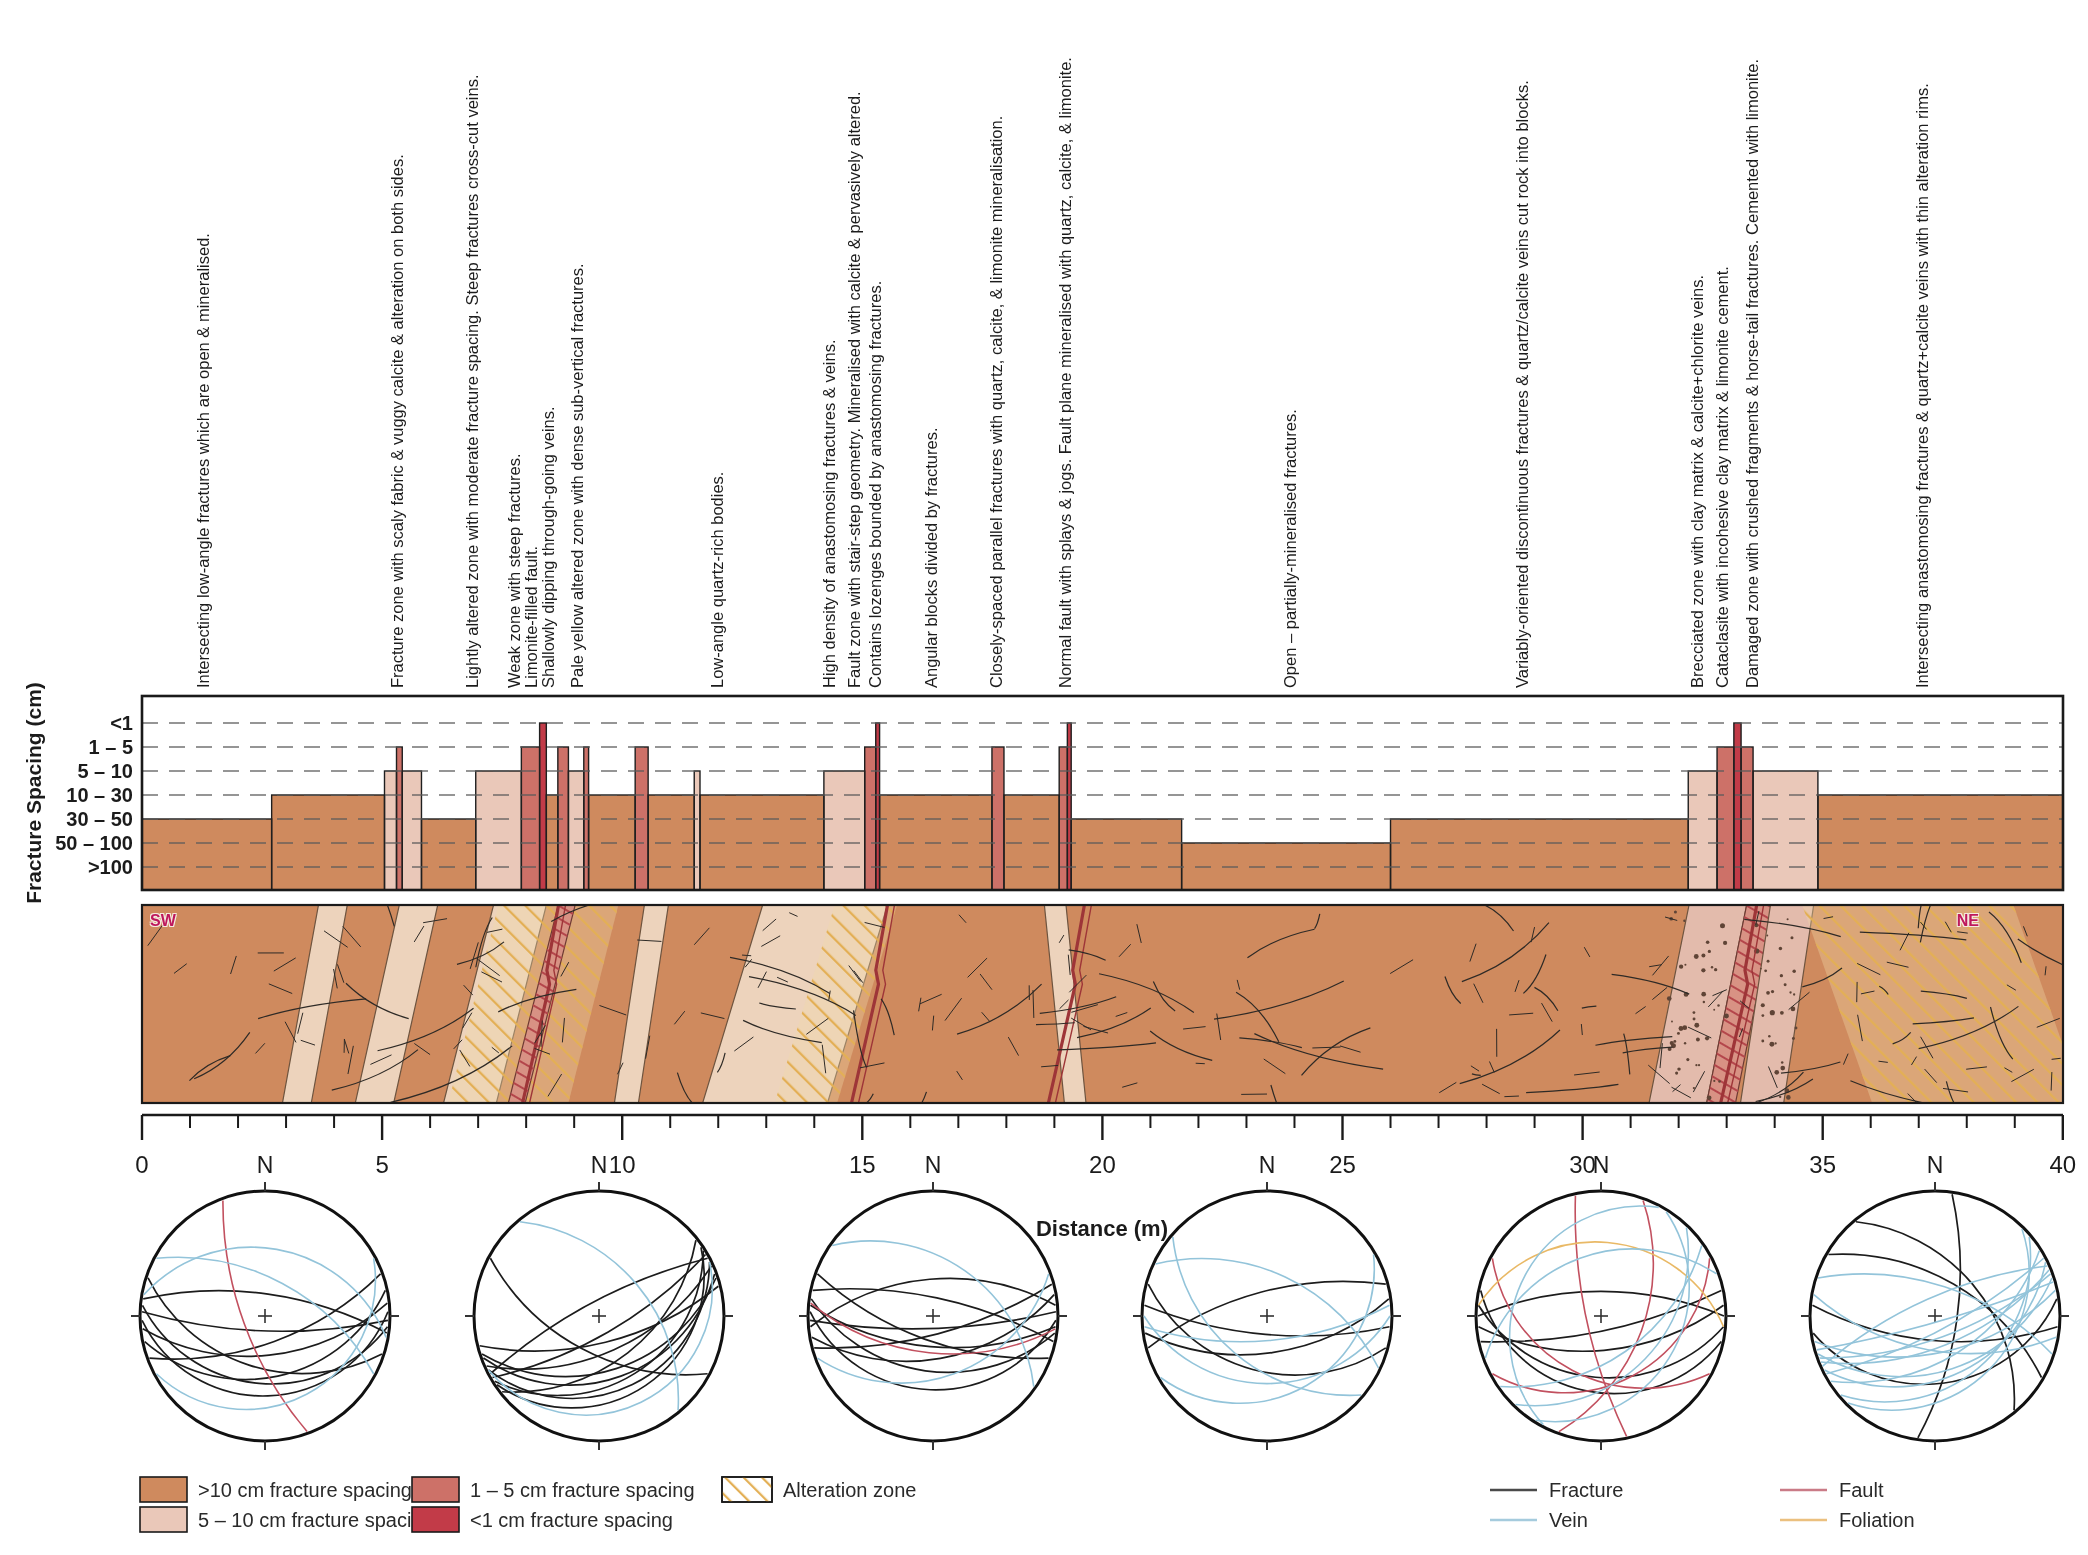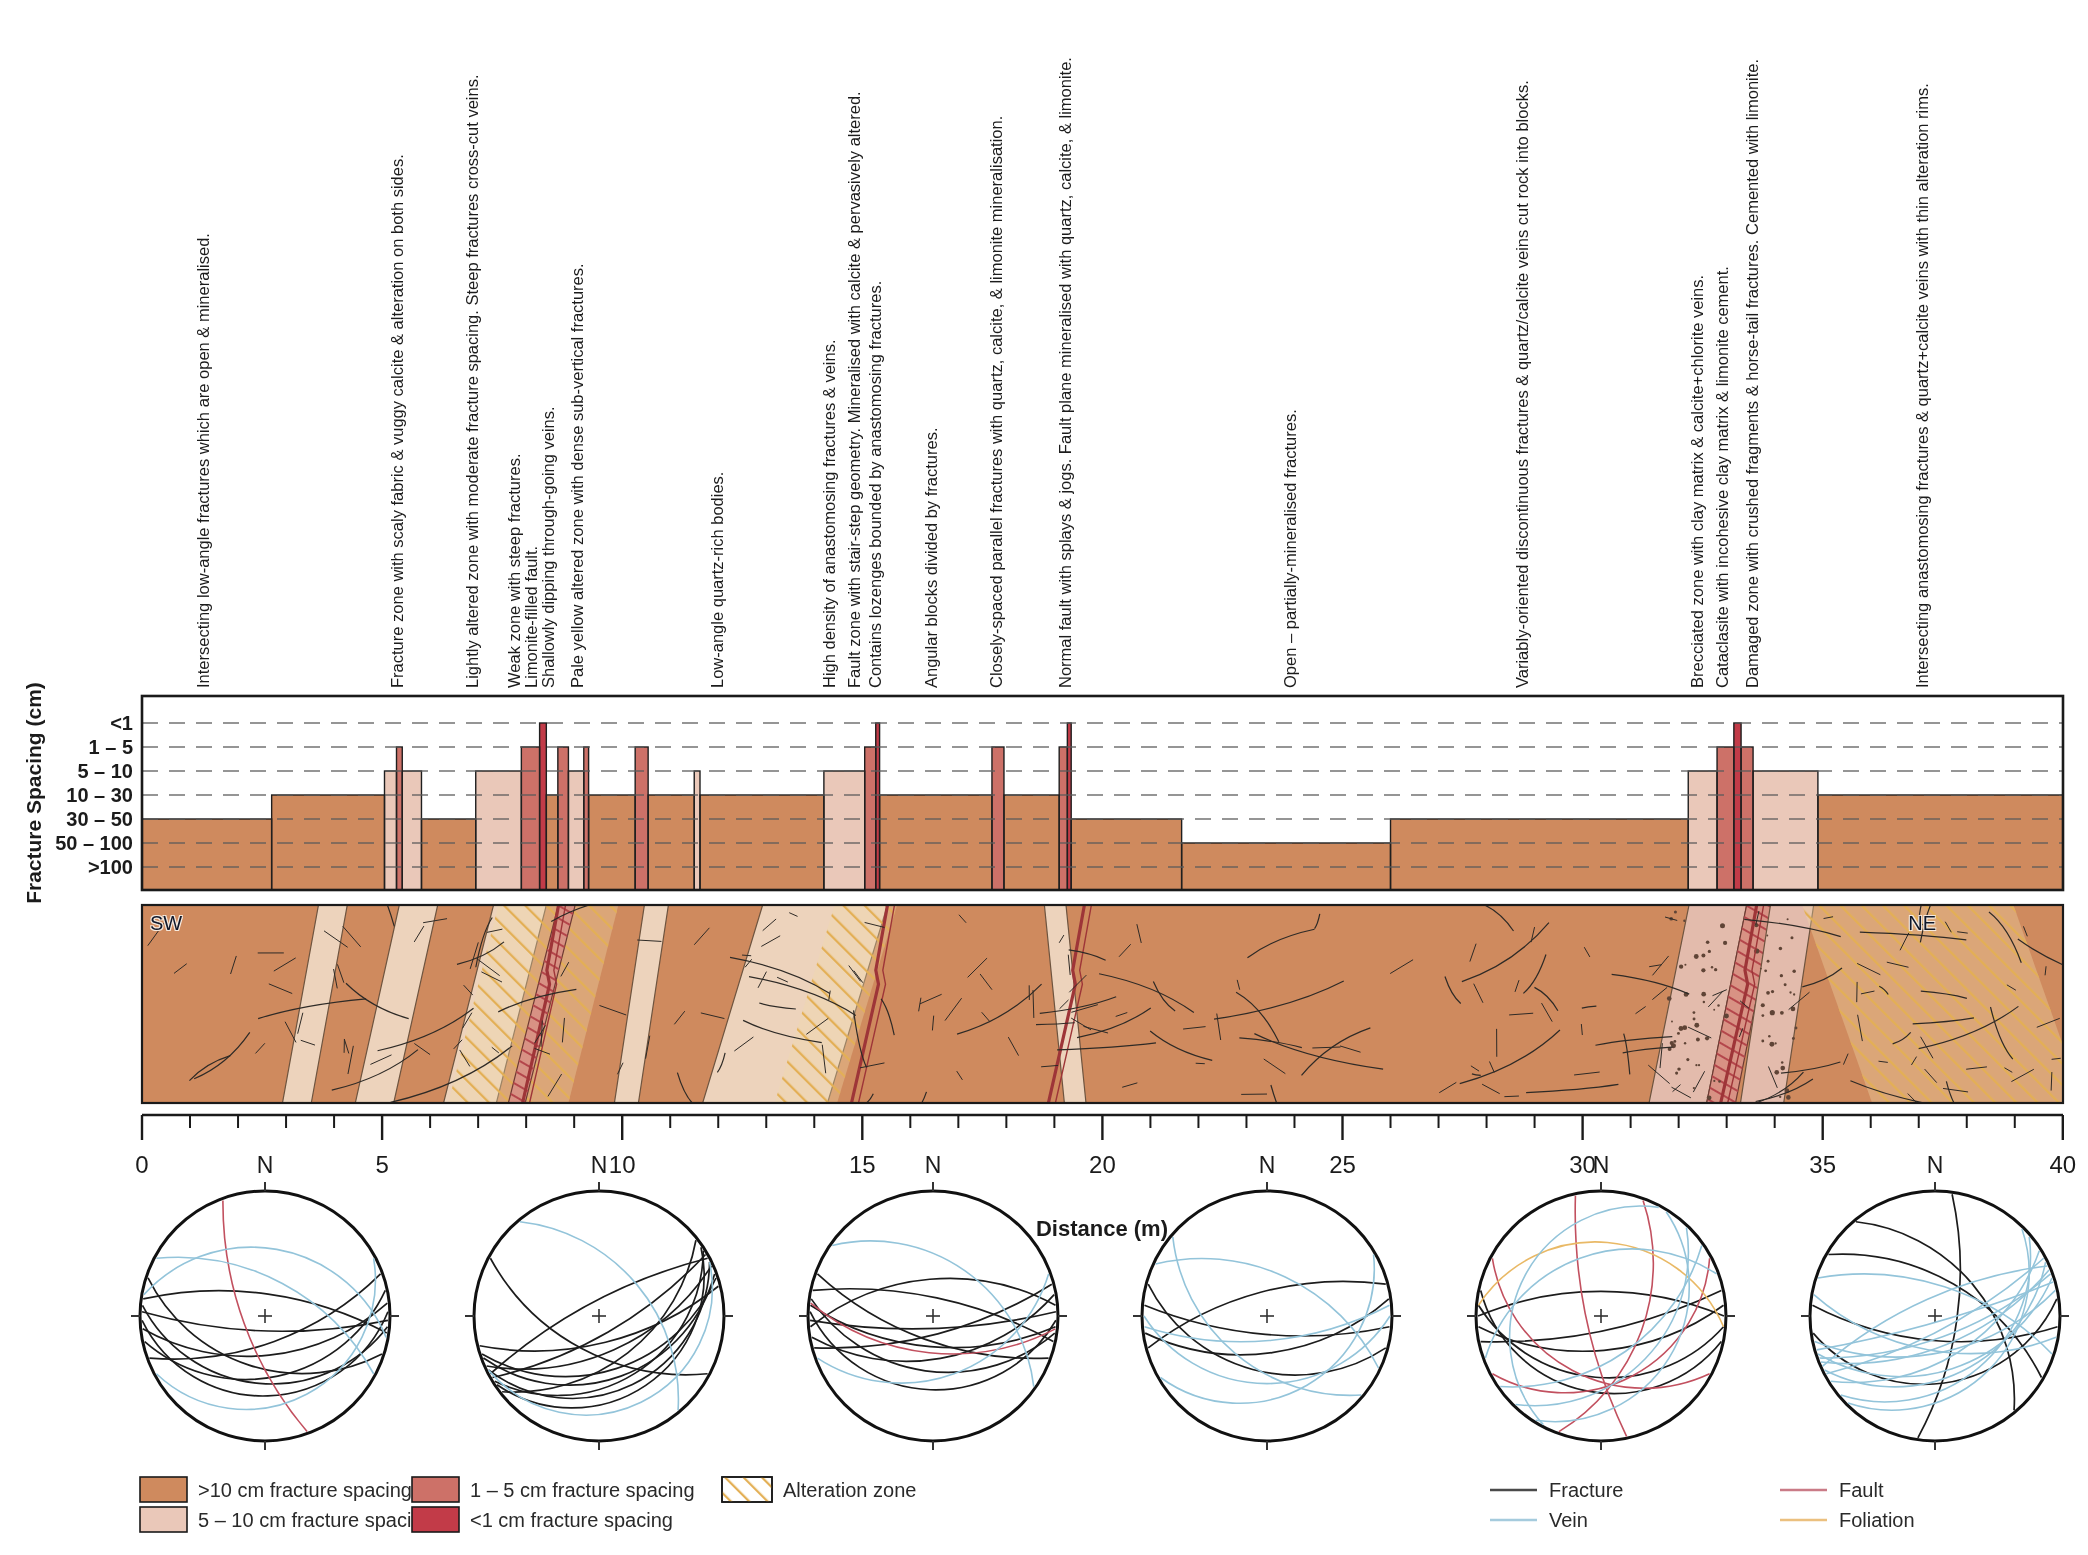--- a/index.html
+++ b/index.html
@@ -5,24 +5,24 @@
   html,body{margin:0;padding:0;background:#ffffff;}
   #figure{position:relative;width:2088px;height:1555px;background:#fff;overflow:hidden;
           font-family:"Liberation Sans", sans-serif;color:#1b1b1b;}
   #fig-svg{position:absolute;left:0;top:0;}
   .ann{position:absolute;transform:rotate(-90deg);transform-origin:0 0;white-space:nowrap;
        font-size:16.5px;line-height:19px;color:#1c1c1c;}
   .axis-title-y{position:absolute;left:34px;top:793px;transform:translate(-50%,-50%) rotate(-90deg);
        font-size:21px;font-weight:bold;white-space:nowrap;}
   .axis-title-x{position:absolute;left:1102px;top:1197px;transform:translate(-50%,-50%);
        font-size:22px;font-weight:bold;white-space:nowrap;margin-top:32px;}
-  .corner{position:absolute;font-size:20px;font-weight:normal;color:#0f172a;
+  .corner{position:absolute;font-size:16px;font-weight:bold;color:#be185d;
        text-shadow:-1px -1px 0 #f5e9de,1px -1px 0 #f5e9de,-1px 1px 0 #f5e9de,1px 1px 0 #f5e9de;}
   .sw{left:150px;top:912px;}
-  .ne{left:1936px;top:912px;transform:translateX(-100%);}
+  .ne{left:1979px;top:912px;transform:translateX(-100%);}
 </style>
 </head>
 <body>
 
 <div id="figure">
   <svg id="fig-svg" width="2088" height="1555">
       <defs>
         <clipPath id="secClip">
           <rect x="142" y="905" width="1921" height="198"></rect>
         </clipPath>

